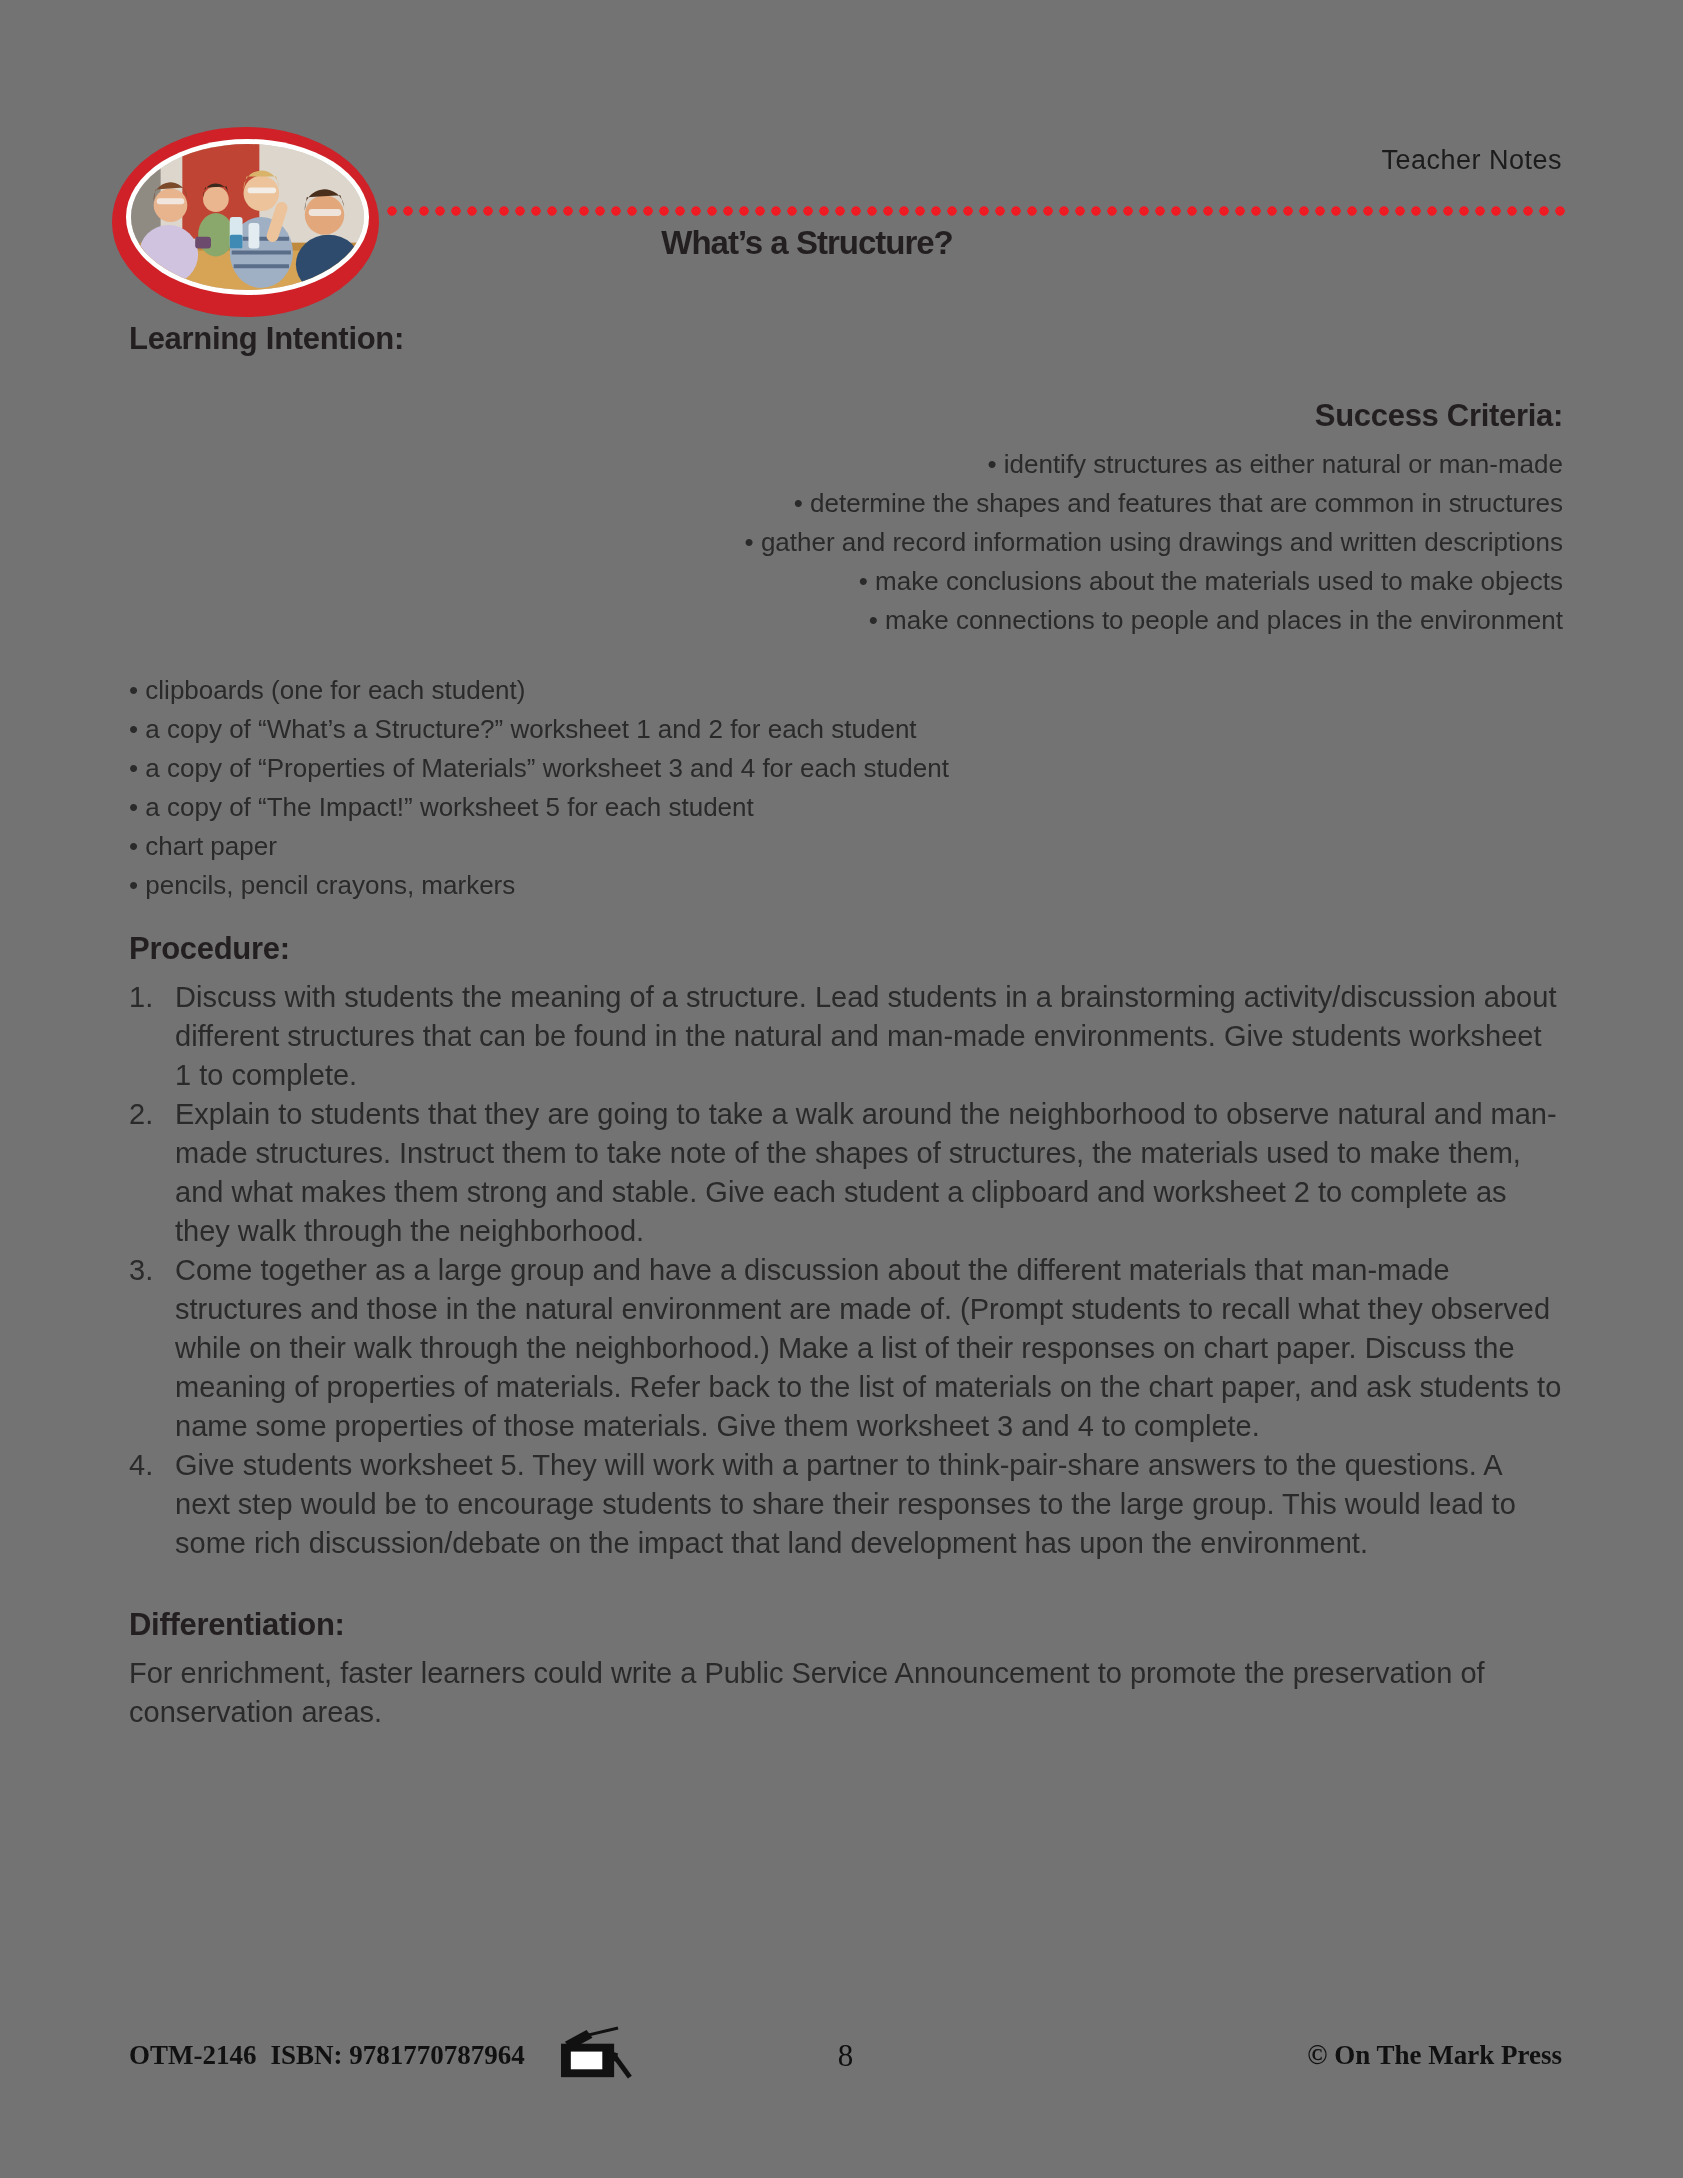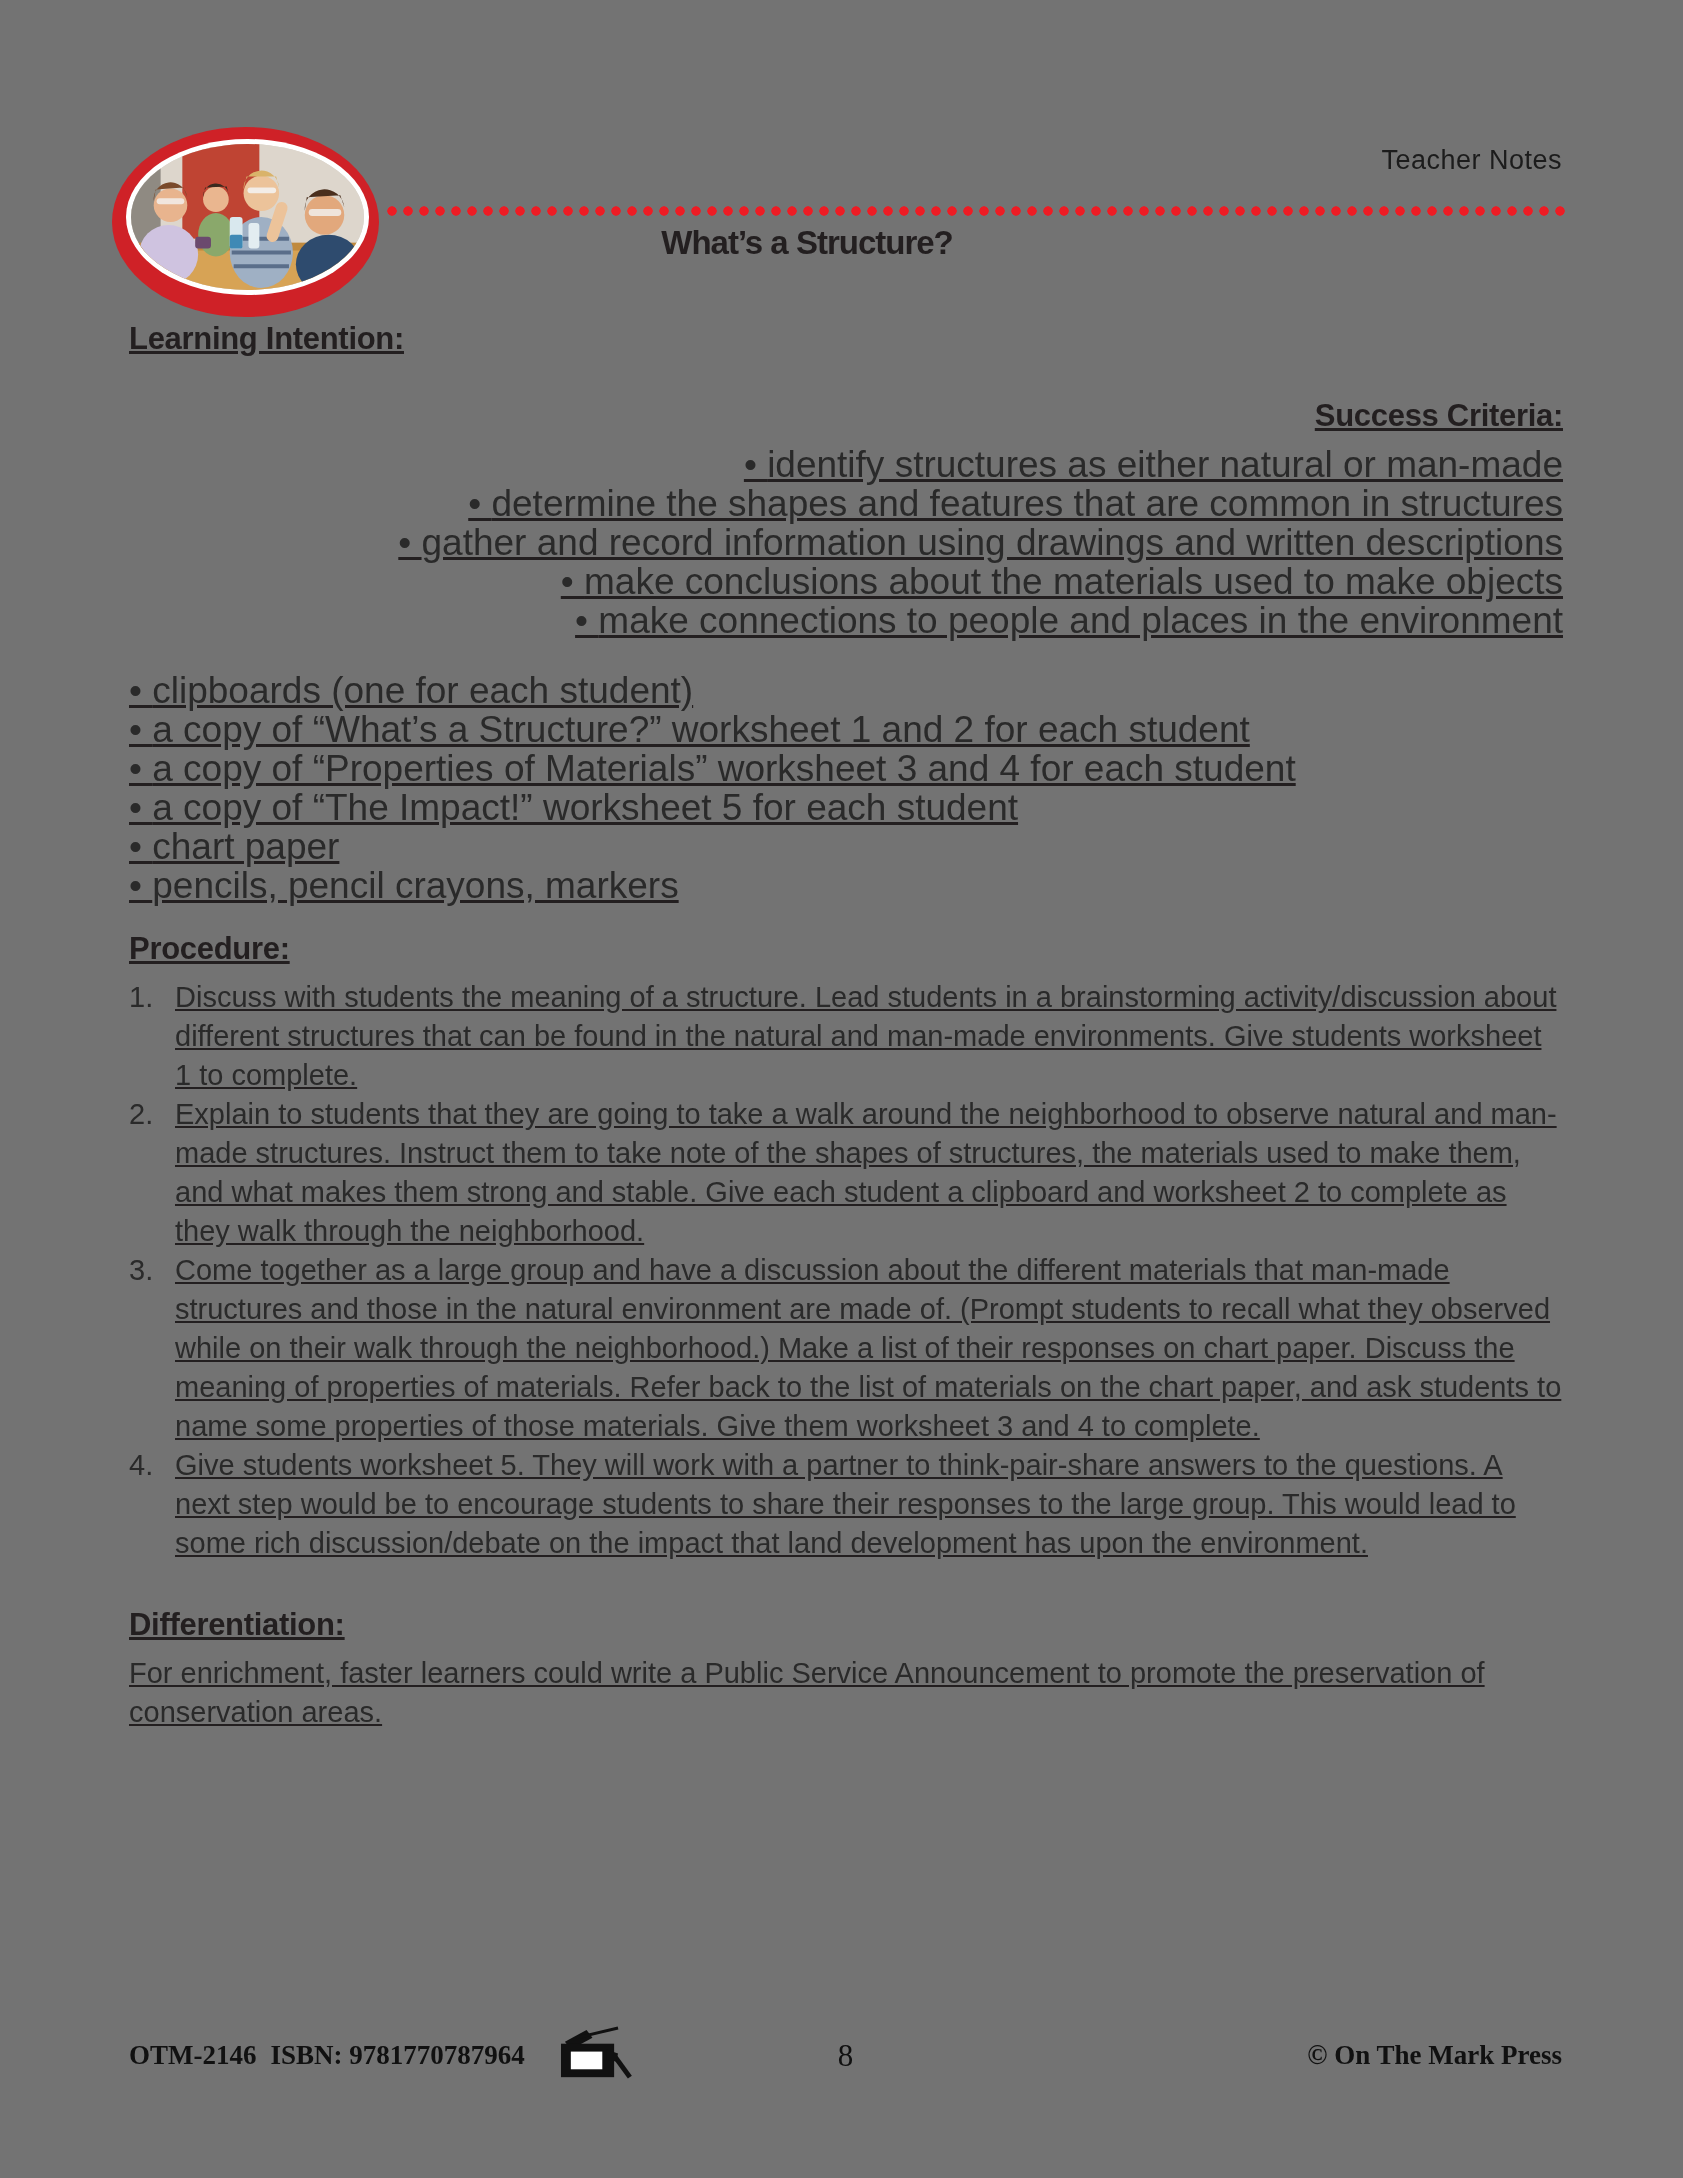--- a/index.html
+++ b/index.html
@@ -33,33 +33,33 @@
 
   
   .oval{position:absolute;top:127px;left:112px;width:267px;height:190px;}
   .oval .ring{position:absolute;inset:0;background:#cf2127;border-radius:50%;}
   .oval .gap{position:absolute;top:12px;right:10px;bottom:22px;left:14px;background:#ffffff;border-radius:50%;}
   .oval .photo{position:absolute;top:17px;right:15px;bottom:27px;left:19px;border-radius:50%;overflow:hidden;background:#d8d2c8;}
   .oval .photo svg{display:block;width:100%;height:100%;}
 
   
   .content{position:absolute;top:317px;left:129px;width:1434px;}
-  .content section{margin:0;text-decoration:underline;}
+  .content section{margin:0;}
   .content section:nth-of-type(2){margin-top:34px;text-align:right;}
   .content section:nth-of-type(3){margin-top:31px;}
   .content section:nth-of-type(4){margin-top:22px;}
   .content section:nth-of-type(5){margin-top:40px;}
   h2{
     margin:0;font-size:31px;line-height:43px;font-weight:700;
     letter-spacing:-0.3px;color:#231f20;
   }
   p{margin:8px 0 0;font-size:29px;line-height:39px;font-weight:400;color:#2a2a2a;}
   p + p{margin-top:30px;}
   ul{margin:8px 0 0;padding:0;list-style:none;}
-  ul li{font-size:37px;line-height:39px;color:#2a2a2a;}
+  ul li{font-size:26px;line-height:39px;color:#2a2a2a;}
   ul li::before{content:"• ";}
   ol{margin:8px 0 0;padding:0;list-style:none;counter-reset:step;}
   ol li{
     position:relative;padding-left:46px;
     font-size:29px;line-height:39px;color:#2a2a2a;
   }
   ol li::before{content:counter(step) ".";counter-increment:step;position:absolute;left:0;}
 
   
   .footer{

